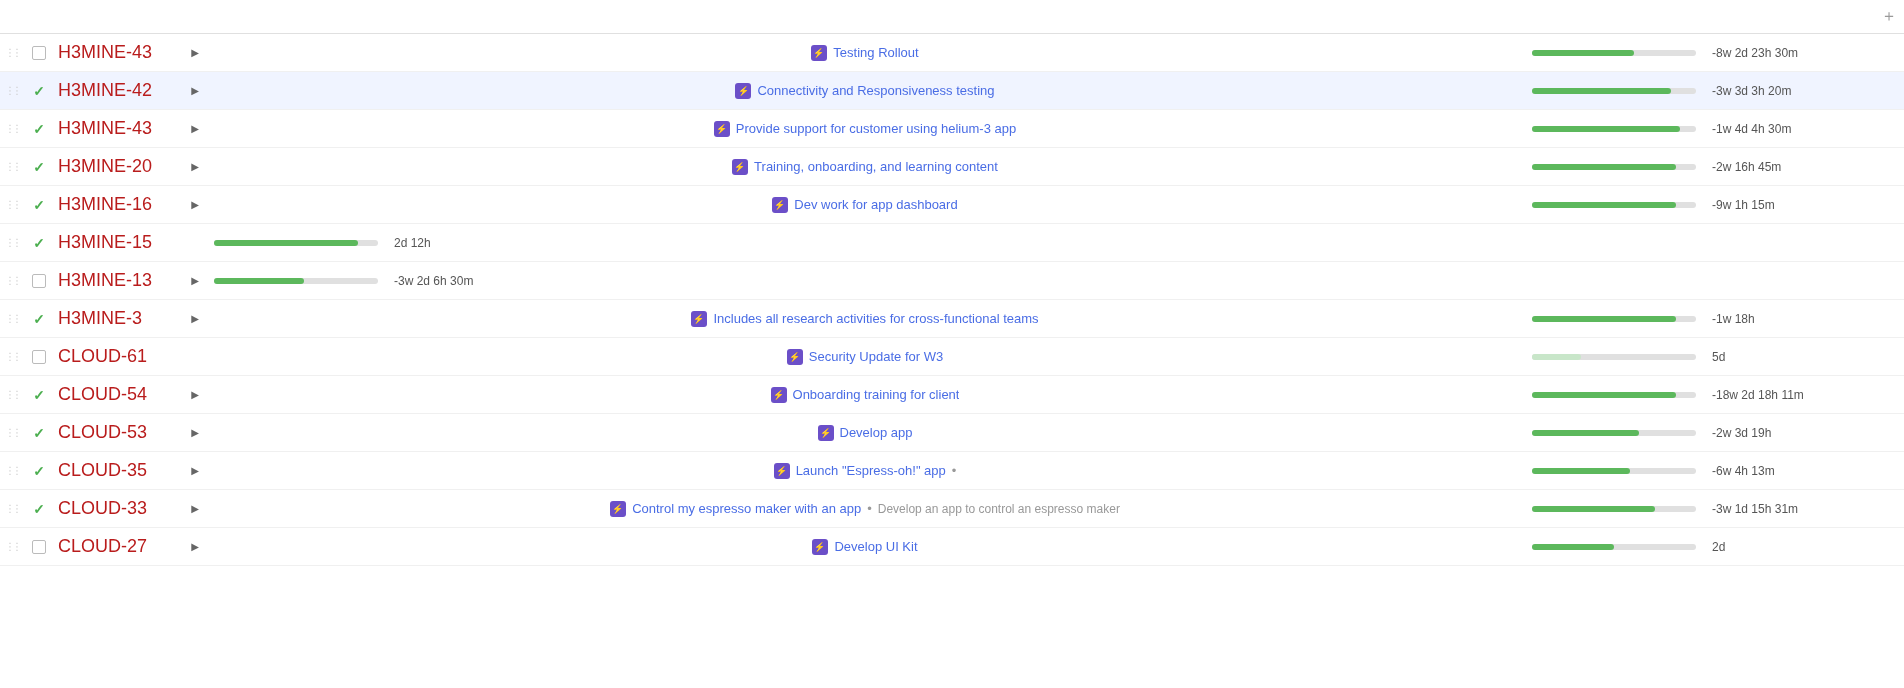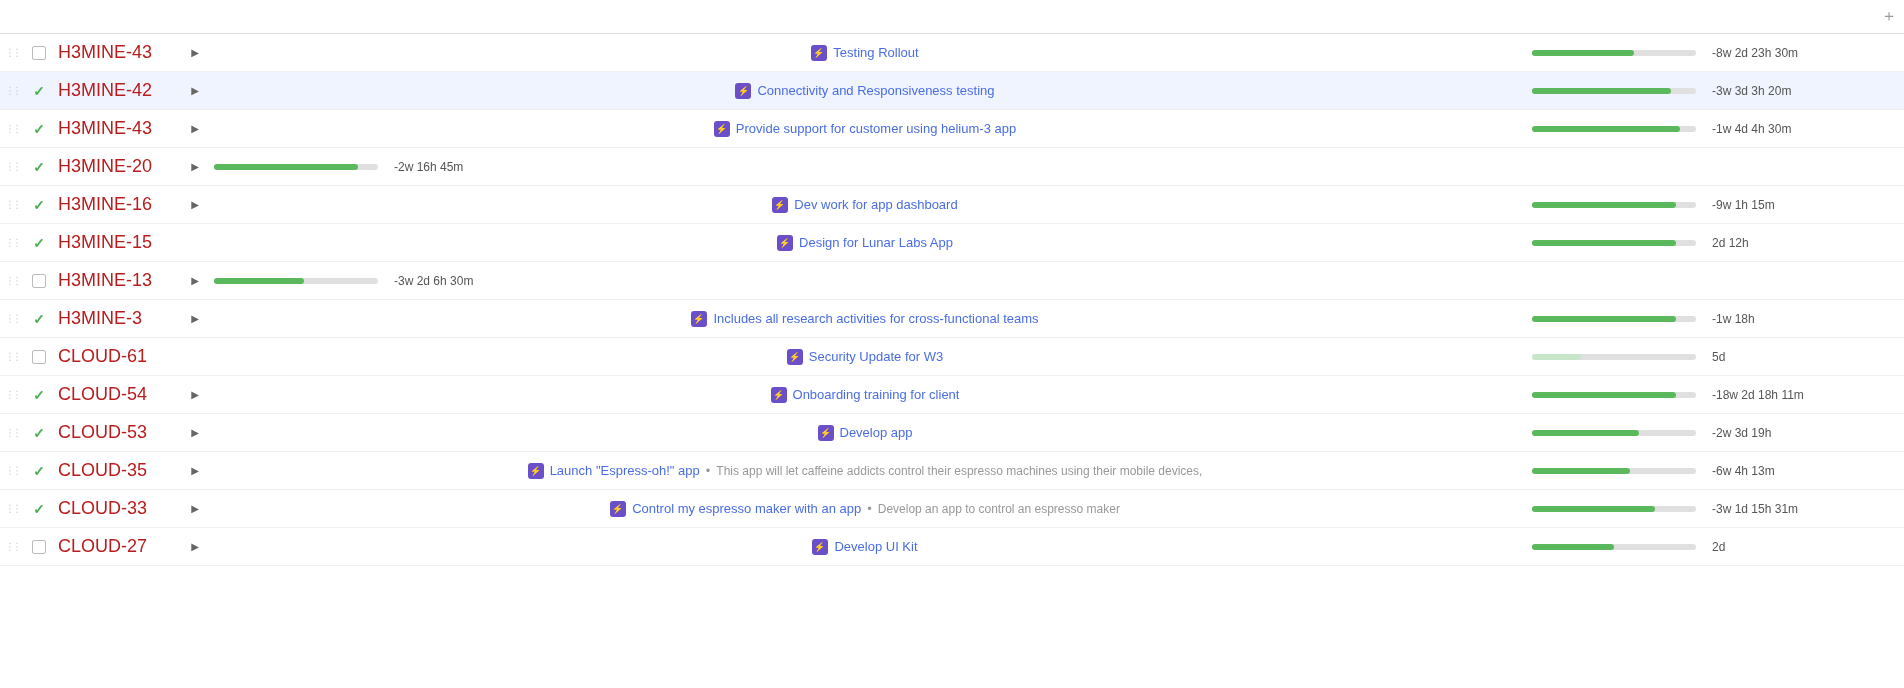--- a/index.html
+++ b/index.html
@@ -281,20 +281,24 @@
         <div class="drag-handle col-drag">
           <span class="drag-dots"></span>
         </div>
         <div class="check-cell col-check">
           <span class="checkmark">✓</span>
         </div>
         <div class="key-cell"><span class="key-link">H3MINE-20</span></div>
         <div class="expand-cell col-expand">
           <span class="expand-btn">▶</span>
         </div>
+        <div class="summary-cell col-summary">
+          <span class="task-icon"></span>
+          <span class="summary-text">Training, onboarding, and learning content</span>
+        </div>
         <div class="progress-cell col-progress">
           <div class="progress-bar-bg">
             <div class="progress-bar-fill" style="width: 88%;"></div>
           </div>
         </div>
         <div class="function-cell col-function">-2w 16h 45m</div>
       </div>
       <div class="table-row">
         <div class="drag-handle col-drag">
           <span class="drag-dots"></span>
@@ -319,24 +323,20 @@
       </div>
       <div class="table-row">
         <div class="drag-handle col-drag">
           <span class="drag-dots"></span>
         </div>
         <div class="check-cell col-check">
           <span class="checkmark">✓</span>
         </div>
         <div class="key-cell"><span class="key-link">H3MINE-15</span></div>
         <div class="expand-cell col-expand"></div>
-        <div class="summary-cell col-summary">
-          <span class="task-icon"></span>
-          <span class="summary-text">Design for Lunar Labs App</span>
-        </div>
         <div class="progress-cell col-progress">
           <div class="progress-bar-bg">
             <div class="progress-bar-fill" style="width: 88%;"></div>
           </div>
         </div>
         <div class="function-cell col-function">2d 12h</div>
       </div>
       <div class="table-row">
         <div class="drag-handle col-drag">
           <span class="drag-dots"></span>
@@ -449,21 +449,20 @@
           <span class="checkmark">✓</span>
         </div>
         <div class="key-cell"><span class="key-link">CLOUD-35</span></div>
         <div class="expand-cell col-expand">
           <span class="expand-btn">▶</span>
         </div>
         <div class="summary-cell col-summary">
           <span class="task-icon"></span>
           <span class="summary-text">Launch "Espress-oh!" app</span>
           <span style="color: rgb(153, 153, 153);"> • </span>
-          <span class="summary-desc">This app will let caffeine addicts control their espresso machines using their mobile devices,</span>
         </div>
         <div class="progress-cell col-progress">
           <div class="progress-bar-bg">
             <div class="progress-bar-fill" style="width: 60%;"></div>
           </div>
         </div>
         <div class="function-cell col-function">-6w 4h 13m</div>
       </div>
       <div class="table-row">
         <div class="drag-handle col-drag">

